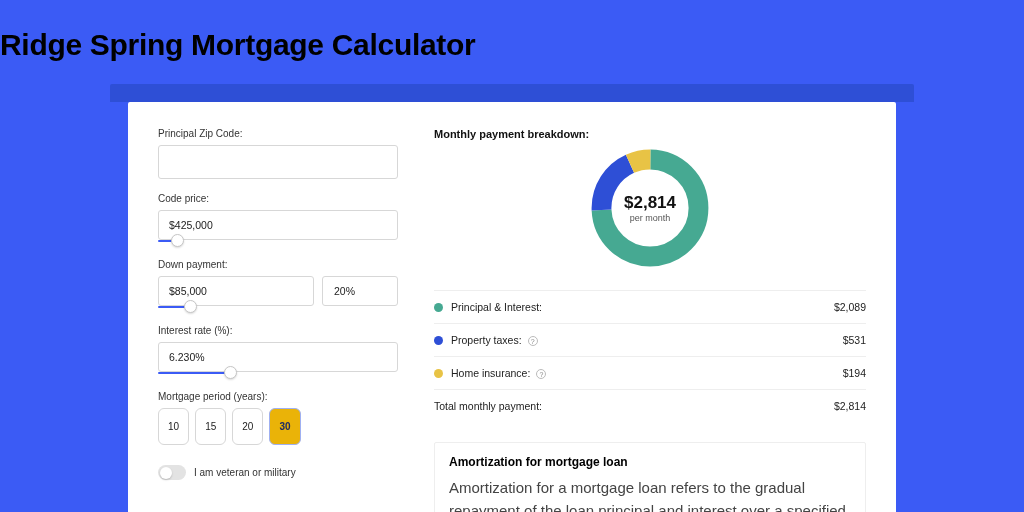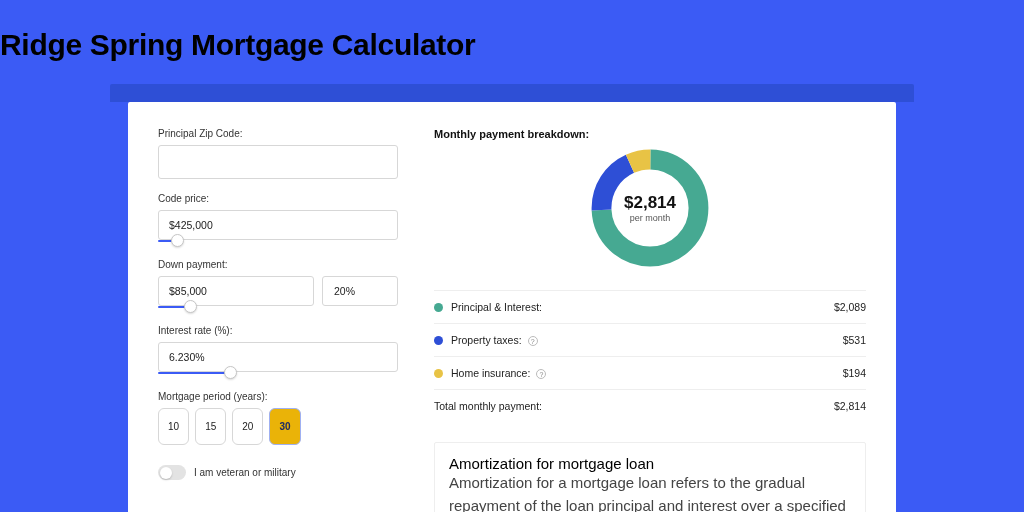--- a/index.html
+++ b/index.html
@@ -140,21 +140,21 @@
     border:1px solid #bbb; font-size:7px; color:#888;
     display:inline-flex; align-items:center; justify-content:center;
     margin-left:2px;
   }
   .amort {
     margin-top: 20px;
     border:1px solid #eee;
     border-radius:2px;
     padding: 12px 14px 6px;
   }
-  .amort-title { font-size:15px; font-weight:400; }
+  .amort-title { font-size:12px; font-weight:700; margin-bottom:8px;}
   .amort-text { font-size:15px; color:#444; line-height:1.5;}
 </style>
 </head>
 <body>
 
 <h1 class="page-title">Ridge Spring Mortgage Calculator</h1>
 <div class="banner"></div>
 
 <div class="card">
 

